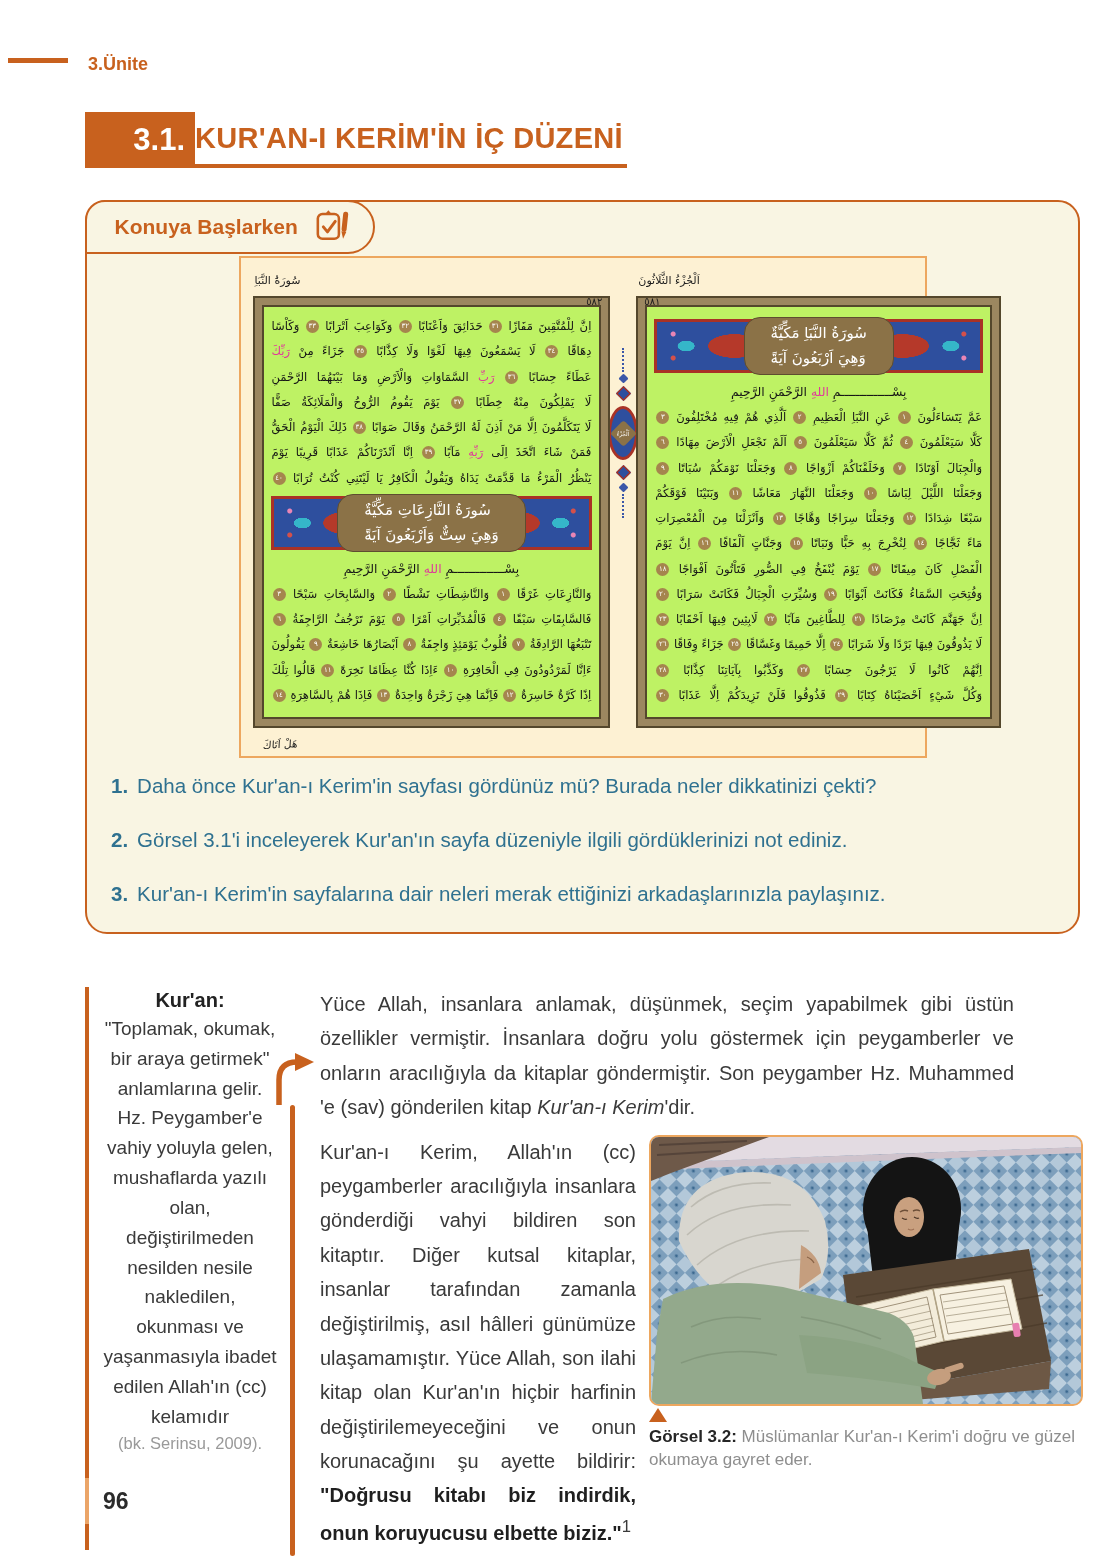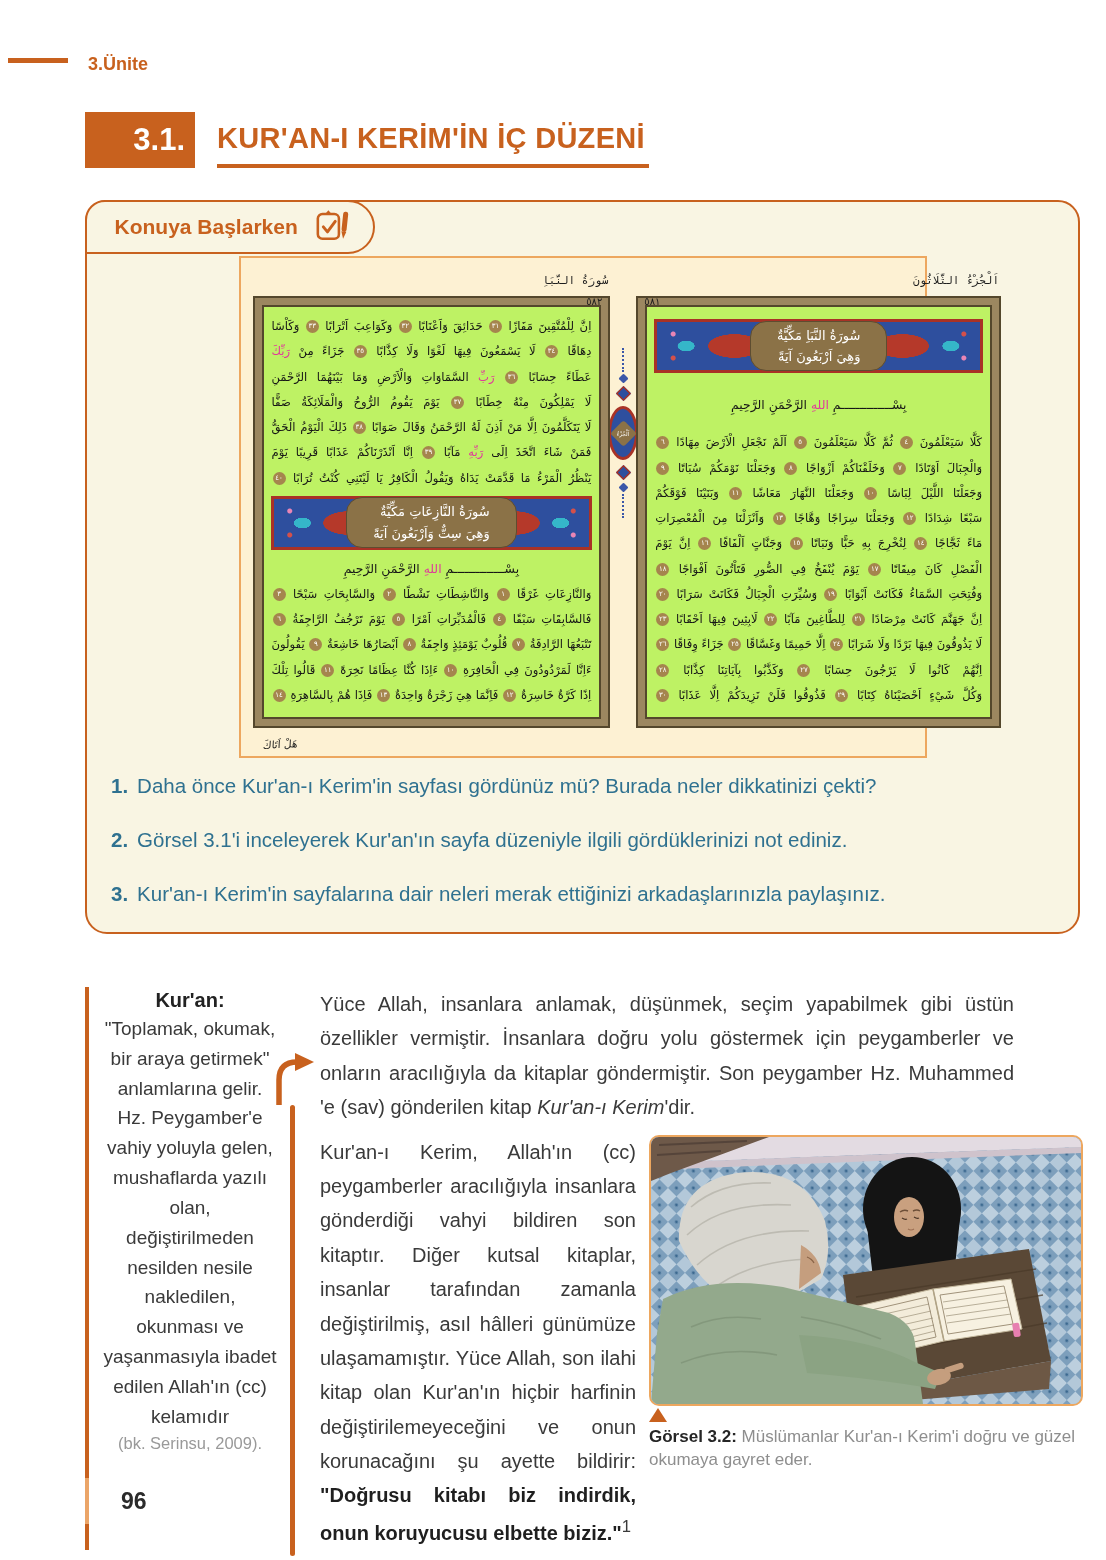--- a/index.html
+++ b/index.html
@@ -7,39 +7,39 @@
     font-family:"Liberation Sans", sans-serif; }
   .page { position:relative; width:1106px; height:1560px; background:#fff; }
 
   
   .unit-dash { position:absolute; left:8px; top:58px; width:60px; height:5px; background:#c8611e; }
   .unit-label { position:absolute; left:88px; top:44px; font-size:18px; font-weight:bold; color:#c8611e;margin-top:10px; }
 
   .section-header { position:absolute; top:112px; left:85px; display:flex; align-items:center; }
   .sec-num { width:110px; height:56px; background:#c8611e; color:#fff; font-size:31px; font-weight:bold;
     display:flex; align-items:center; justify-content:flex-end; padding-right:10px; }
-  .sec-title-wrap { margin-left:22px; padding-top:9px; }
+  .sec-title-wrap { padding-top:9px; }
   .sec-title { font-size:29px; font-weight:bold; color:#c8611e; letter-spacing:.3px; }
   .sec-underline { height:4px; background:#c8611e; width:432px; margin-top:9px; }
 
   
   .konuya-box { position:absolute; top:200px; left:85px; width:995px; background:#f9f5e3;
     border:2.5px solid #c8611e; border-radius:22px; padding:30px 0 4px; }
   .konuya-tab { position:absolute; top:-2.5px; left:-2.5px; height:54px; display:flex; align-items:center;
     gap:18px; padding:0 24px 0 28px; background:#f9f5e3; border:2.5px solid #c8611e;
     border-radius:20px 27px 27px 0; }
   .konuya-label { font-size:21px; font-weight:bold; color:#c8611e; }
 
   
   .mushaf { margin:24px auto 10px; width:688px; background:#fdf1d3; border:2px solid #eda75f;
     padding:16px 14px 30px; display:flex; }
   .q-page { flex:1; display:flex; flex-direction:column; position:relative; }
   .q-head { position:relative; height:24px; font-size:11px; color:#1c1c1c; direction:rtl;
     font-family:"DejaVu Sans",sans-serif; }
-  .q-title { display:block; text-align:right;font-family:Liberation Mono, monospace; }
+  .q-title { display:block; text-align:left; }
   .q-pageno { position:absolute; top:4px; font-size:10px;margin-top:18px; }
   .q-page.left  .q-pageno { right:6px; }
   .q-page.right .q-pageno { left:6px; }
   .page-frame { flex:1; background:#bef264; border:7px solid #9c8760;
     box-shadow:0 0 0 2px #54472c, inset 0 0 0 2px #54472c;
     padding:9px 8px 11px; display:flex; flex-direction:column; justify-content:space-between; }
   .q-line { direction:rtl; font-family:"DejaVu Sans",sans-serif; font-size:11.6px; color:#161616;
     text-align:justify; text-align-last:justify; line-height:2.18; white-space:nowrap; overflow:hidden;
     padding:0 2px; }
   .besm .q-line { text-align-last:center; font-size:12.4px; }
@@ -52,21 +52,21 @@
     background-image:
       radial-gradient(circle at 5% 25%, #e985b5 2px, transparent 3px),
       radial-gradient(circle at 5% 75%, #d4504a 2px, transparent 3px),
       radial-gradient(circle at 95% 25%, #d4504a 2px, transparent 3px),
       radial-gradient(circle at 95% 75%, #e985b5 2px, transparent 3px),
       radial-gradient(ellipse 24px 15px at 9% 50%, #35b6c9 35%, transparent 36%),
       radial-gradient(ellipse 24px 15px at 91% 50%, #35b6c9 35%, transparent 36%),
       radial-gradient(ellipse 58px 26px at 24% 50%, #b5392a 45%, transparent 46%),
       radial-gradient(ellipse 58px 26px at 76% 50%, #b5392a 45%, transparent 46%); }
   .surah-cart { background:#8b7247; border:1px solid #5e4d30; border-radius:16px; color:#fff;
-    text-align:right; font-size:13px; line-height:1.65; padding:3px 26px; direction:rtl;
+    text-align:left; font-size:15px; line-height:1.65; padding:3px 26px; direction:rtl;
     font-family:"DejaVu Sans",sans-serif; }
   .catchword { position:absolute; bottom:-24px; left:8px; font-size:10.5px; direction:rtl; color:#1c1c1c;
     font-family:"DejaVu Sans",sans-serif; transform:skewX(-6deg) rotate(-3deg); }
   .gutter { width:58px; display:flex; flex-direction:column; align-items:center; padding-top:74px; }
   .gdot { border-left:2px dotted #3b57a8; height:24px; }
   .gdia { width:7px; height:7px; background:#3b57a8; transform:rotate(45deg); margin:3px 0; border-radius:1px; }
   .gdia.big { width:11px; height:11px; background:#2e4f9e; box-shadow:0 0 0 1.5px #a93226 inset; }
   .almond { width:30px; height:54px; background:#2e4f9e; border:3px solid #a93226; border-radius:50%;
     display:flex; align-items:center; justify-content:center; margin:4px 0; }
   .almond-core { width:19px; height:19px; background:#8b7247; border-radius:3px; transform:rotate(45deg);
@@ -104,21 +104,21 @@
   .p1 { width:694px; margin-bottom:10px; }
   .text-photo-row { display:flex; gap:13px; }
   .p2 { width:316px; }
   .photo-fig { width:434px; }
   .photo-frame { border:2px solid #eda75f; border-radius:10px; overflow:hidden; height:271px; background:#9db8cc; }
   .photo-frame svg { display:block; }
   .caption-32 { margin-top:2px; }
 
   
   .footer-pageno { position:absolute; left:85px; top:1478px; border-left:4px solid #eba568;
-    padding-left:32px; height:46px; display:flex; align-items:center; font-size:23px; font-weight:bold;
+    padding-left:14px; height:46px; display:flex; align-items:center; font-size:23px; font-weight:bold;
     color:#2b2b2b; }
 </style>
 </head>
 <body>
 
 <div class="page">
 
   <div class="unit-dash"></div>
   <div class="unit-label">3.Ünite</div>
 
@@ -206,20 +206,21 @@
           <div class="surah-box">
             <div class="surah-cart">
               <div>سُورَةُ النَّبَاِ مَكِّيَّةٌ</div>
               <div>وَهِيَ اَرْبَعُونَ آيَةً</div>
             </div>
           </div>
           <div class="besm">
               <div class="q-line">بِسْــــــــــــــمِ <span class="q-hl">اللهِ</span> الرَّحْمَنِ الرَّحِيمِ</div>
             </div>
           <div>
+              <div class="q-line">عَمَّ يَتَسَاءَلُونَ <span class="vmark">١</span> عَنِ النَّبَاِ الْعَظِيمِ <span class="vmark">٢</span> اَلَّذِي هُمْ فِيهِ مُخْتَلِفُونَ <span class="vmark">٣</span></div>
               <div class="q-line">كَلَّا سَيَعْلَمُونَ <span class="vmark">٤</span> ثُمَّ كَلَّا سَيَعْلَمُونَ <span class="vmark">٥</span> اَلَمْ نَجْعَلِ الْاَرْضَ مِهَادًا <span class="vmark">٦</span></div>
               <div class="q-line">وَالْجِبَالَ اَوْتَادًا <span class="vmark">٧</span> وَخَلَقْنَاكُمْ اَزْوَاجًا <span class="vmark">٨</span> وَجَعَلْنَا نَوْمَكُمْ سُبَاتًا <span class="vmark">٩</span></div>
               <div class="q-line">وَجَعَلْنَا اللَّيْلَ لِبَاسًا <span class="vmark">١٠</span> وَجَعَلْنَا النَّهَارَ مَعَاشًا <span class="vmark">١١</span> وَبَنَيْنَا فَوْقَكُمْ</div>
               <div class="q-line">سَبْعًا شِدَادًا <span class="vmark">١٢</span> وَجَعَلْنَا سِرَاجًا وَهَّاجًا <span class="vmark">١٣</span> وَاَنْزَلْنَا مِنَ الْمُعْصِرَاتِ</div>
               <div class="q-line">مَاءً ثَجَّاجًا <span class="vmark">١٤</span> لِنُخْرِجَ بِهِ حَبًّا وَنَبَاتًا <span class="vmark">١٥</span> وَجَنَّاتٍ اَلْفَافًا <span class="vmark">١٦</span> اِنَّ يَوْمَ</div>
               <div class="q-line">الْفَصْلِ كَانَ مِيقَاتًا <span class="vmark">١٧</span> يَوْمَ يُنْفَخُ فِي الصُّورِ فَتَاْتُونَ اَفْوَاجًا <span class="vmark">١٨</span></div>
               <div class="q-line">وَفُتِحَتِ السَّمَاءُ فَكَانَتْ اَبْوَابًا <span class="vmark">١٩</span> وَسُيِّرَتِ الْجِبَالُ فَكَانَتْ سَرَابًا <span class="vmark">٢٠</span></div>
               <div class="q-line">اِنَّ جَهَنَّمَ كَانَتْ مِرْصَادًا <span class="vmark">٢١</span> لِلطَّاغِينَ مَآبًا <span class="vmark">٢٢</span> لَابِثِينَ فِيهَا اَحْقَابًا <span class="vmark">٢٣</span></div>
               <div class="q-line">لَا يَذُوقُونَ فِيهَا بَرْدًا وَلَا شَرَابًا <span class="vmark">٢٤</span> اِلَّا حَمِيمًا وَغَسَّاقًا <span class="vmark">٢٥</span> جَزَاءً وِفَاقًا <span class="vmark">٢٦</span></div>
               <div class="q-line">اِنَّهُمْ كَانُوا لَا يَرْجُونَ حِسَابًا <span class="vmark">٢٧</span> وَكَذَّبُوا بِآيَاتِنَا كِذَّابًا <span class="vmark">٢٨</span></div>

